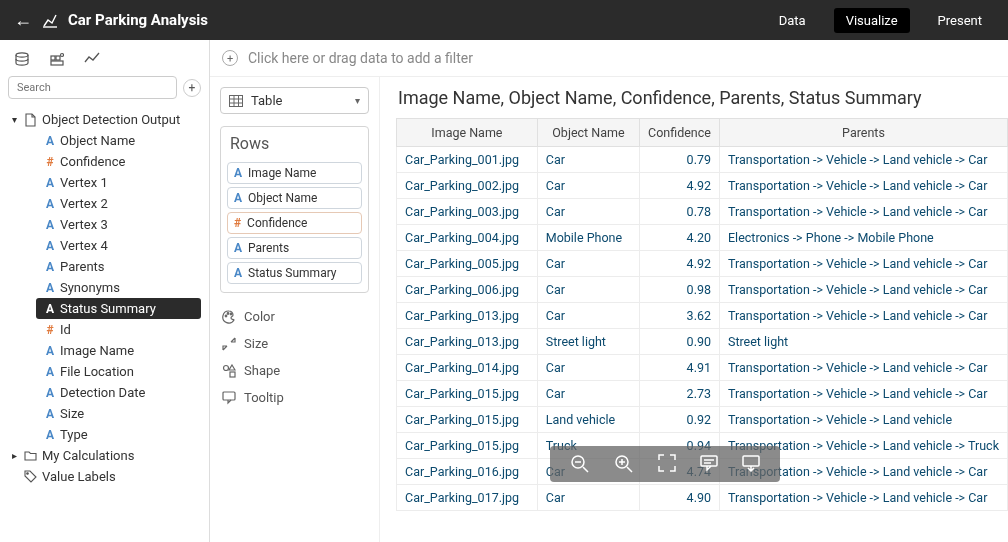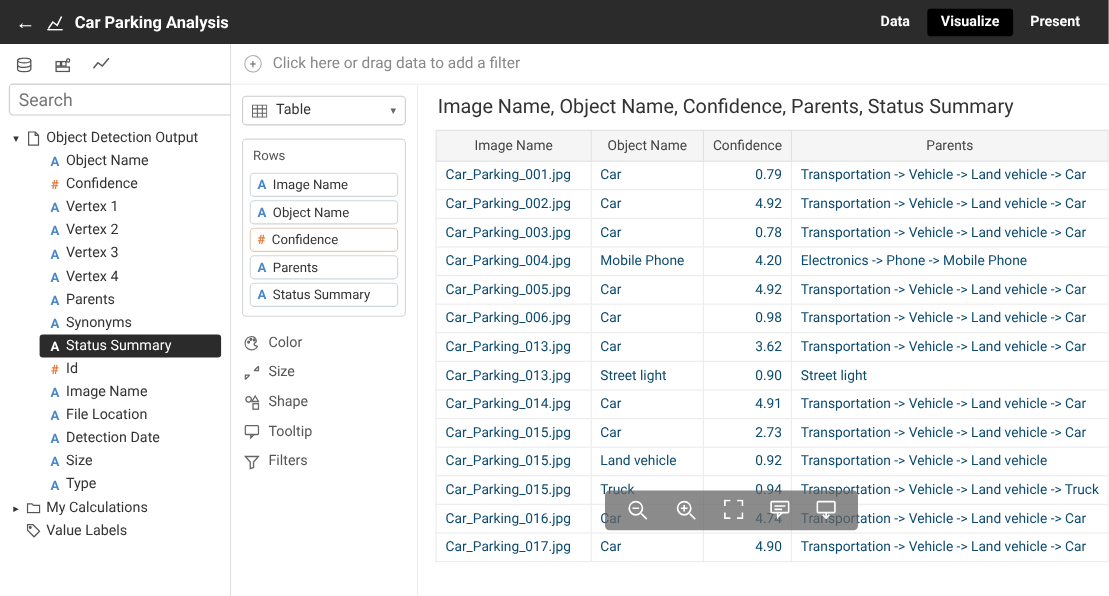--- a/index.html
+++ b/index.html
@@ -1,29 +1,29 @@
 <!DOCTYPE html>
 <html><head>
 <meta charset="utf-8">
 <style>
 * { box-sizing: border-box; margin: 0; padding: 0; font-family: -apple-system, "Segoe UI", Roboto, Arial, sans-serif; }
 body { width: 1008px; height: 542px; background: #fff; overflow: hidden; font-size: 13px; color: #333; }
 .topbar { height: 40px; background: #2b2b2b; color: #fff; display: flex; align-items: center; padding: 0 14px; }
 .topbar .back { width: 20px; font-size: 18px; cursor: pointer; }
 .topbar .brand-icon { margin-left: 8px; margin-right: 10px; font-size: 16px; }
 .topbar .title { font-size: 15px; font-weight: 700; }
-.topbar .tabs { margin-left: auto; display: flex; gap: 4px; font-weight: bold; }
+.topbar .tabs { margin-left: auto; display: flex; gap: 16px; }
 .topbar .tab { padding: 5px 12px; border-radius: 3px; cursor: pointer; font-size: 13px; }
 .topbar .tab.active { background: #000000; }
 .main { display: flex; height: 502px; }
 .sidebar { width: 210px; border-right: 1px solid #ddd; padding: 8px 8px 8px 8px; overflow-y: auto; background: #fff; }
 .sb-icons { display: flex; gap: 20px; padding: 4px 6px 10px; color: #555; }
 .sb-icons span { cursor: pointer; }
 .searchrow { display: flex; align-items: center; gap: 6px; margin-bottom: 10px; }
-.searchrow input { flex: 1; border: 1px solid #ccc; border-radius: 4px; padding: 4px 8px; font-size: 16px; color: #b91c1c; }
+.searchrow input { flex: 1; border: 1px solid #ccc; border-radius: 4px; padding: 4px 8px; font-size: 11px; color: #b91c1c; }
 .searchrow .plus { width: 18px; text-align: center; cursor: pointer; color: #555; border:1px solid #ccc; border-radius:50%; font-size:12px; line-height:16px; height:18px;}
 .tree-root { font-size: 13px; }
 .tree-item { display: flex; align-items: center; padding: 3px 4px; border-radius: 3px; cursor: pointer; }
 .tree-item .caret { width: 12px; font-size: 10px; color: #333; }
 .tree-item .icon { width: 18px; text-align: center; font-size: 12px; }
 .tree-item.selected { background: #2b2b2b; color: #fff; }
 .tree-children { padding-left: 28px; }
 .tree-children .tree-item .icon { width: 20px; }
 .ic-A { color: #4a88c7; font-weight: 700; }
 .ic-hash { color: #e07b3f; font-weight: 700; }
@@ -32,21 +32,21 @@
 .tree-item.selected .ic-A, .tree-item.selected .ic-hash { color: #fff; }
 .content { flex: 1; display: flex; flex-direction: column; }
 .filterbar { padding: 10px 12px; color: #888; display: flex; align-items: center; gap: 10px; font-size: 14px; border-bottom: 1px solid #eee; }
 .filterbar .plusc { border:1px solid #aaa; border-radius:50%; width:16px; height:16px; display:inline-flex; align-items:center; justify-content:center; font-size:11px; color:#666;}
 .workrow { flex: 1; display: flex; overflow: hidden; }
 .config { width: 170px; padding: 10px; border-right: 1px solid #eee; }
 .viz-select { border: 1px solid #ccc; border-radius: 4px; padding: 5px 8px; display: flex; align-items: center; gap: 8px; margin-bottom: 12px; cursor: pointer; font-size:13px;}
 .viz-select .grid { font-size: 13px; color:#555;}
 .viz-select .car { margin-left: auto; font-size: 10px; color: #666; }
 .shelf { border: 1px solid #d5d5d5; border-radius: 4px; margin-bottom: 10px; padding: 5px; }
-.shelf-title { font-size: 12px; color: #555; padding: 2px 4px 6px; }
+.shelf-title { font-size: 16px; color: #555; padding: 2px 4px 6px; }
 .pill { border: 1px solid #cfd6dd; border-radius: 4px; padding: 3px 6px; margin: 3px 1px; display: flex; align-items: center; gap: 6px; font-size: 12px; background: #fff; cursor: pointer;}
 .pill.num { border-color: #e6c9b5; }
 .section-label { display:flex; align-items:center; gap:8px; padding:6px 2px; color:#555; font-size:13px; cursor:pointer; }
 .canvas { flex: 1; padding: 10px 0 0 16px; position: relative; overflow: hidden; }
 .canvas-title { font-size: 18px; font-weight: 400; color: #333; margin-bottom: 10px; padding-left:2px;}
 .table { border-collapse: collapse; width: 100%; font-size: 12.5px; }
 .table th { background: #f5f5f5; border: 1px solid #e0e0e0; padding: 6px 8px; font-weight: 400; color: #444; text-align: center; }
 .table td { border: 1px solid #ececec; padding: 5px 8px; color: #0c4a6e; white-space: nowrap; }
 .table td.num { text-align: right; }
 .col-img { width: 160px; }
@@ -269,28 +269,20 @@
           </div>
         <div class="section-label">
             <span>
               <svg width="14" height="14" viewBox="0 0 14 14" fill="none" stroke="#666" stroke-width="1.2">
                 <rect x="1" y="1" width="12" height="8" rx="1"></rect>
                 <path d="M6 9 L6 12 L9 9"></path>
               </svg>
             </span>
             <span>Tooltip</span>
           </div>
-        <div class="section-label">
-            <span>
-              <svg width="14" height="14" viewBox="0 0 14 14" fill="none" stroke="#666" stroke-width="1.2">
-                <path d="M1 2 H13 L8.5 7 V12 L5.5 13 V7 Z"></path>
-              </svg>
-            </span>
-            <span>Filters</span>
-          </div>
       </div>
 
       <div class="canvas">
         <div class="canvas-title">Image Name, Object Name, Confidence, Parents, Status Summary</div>
         <table class="table">
           <thead>
               <tr>
             <th class="col-img">Image Name</th>
             <th class="col-obj">Object Name</th>
             <th class="col-conf">Confidence</th>

